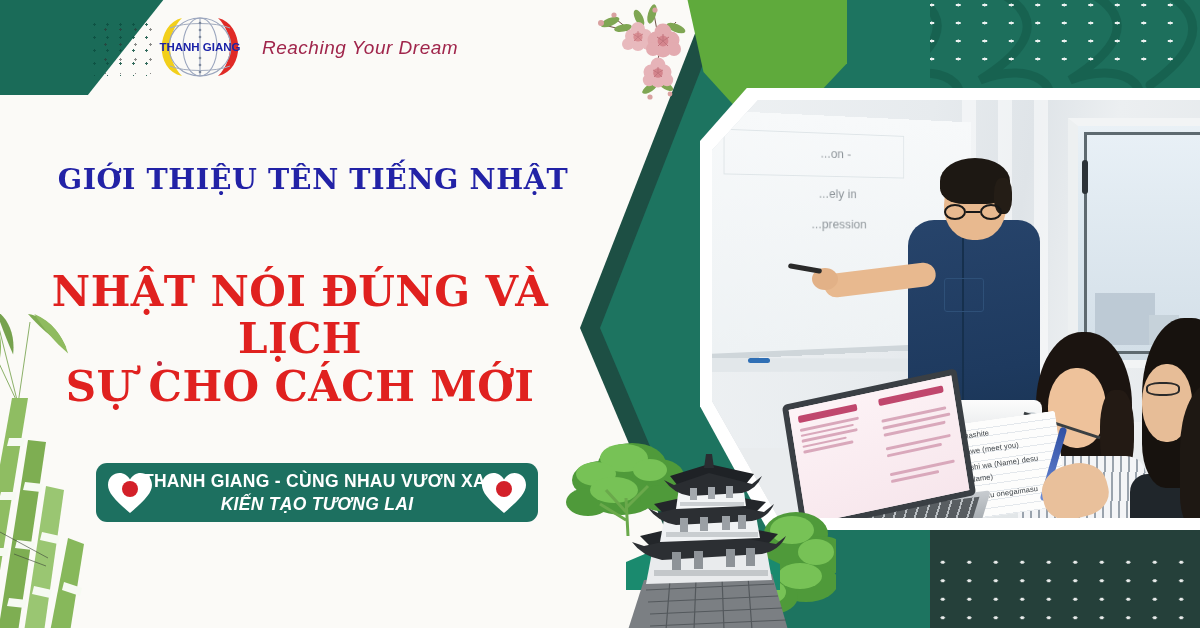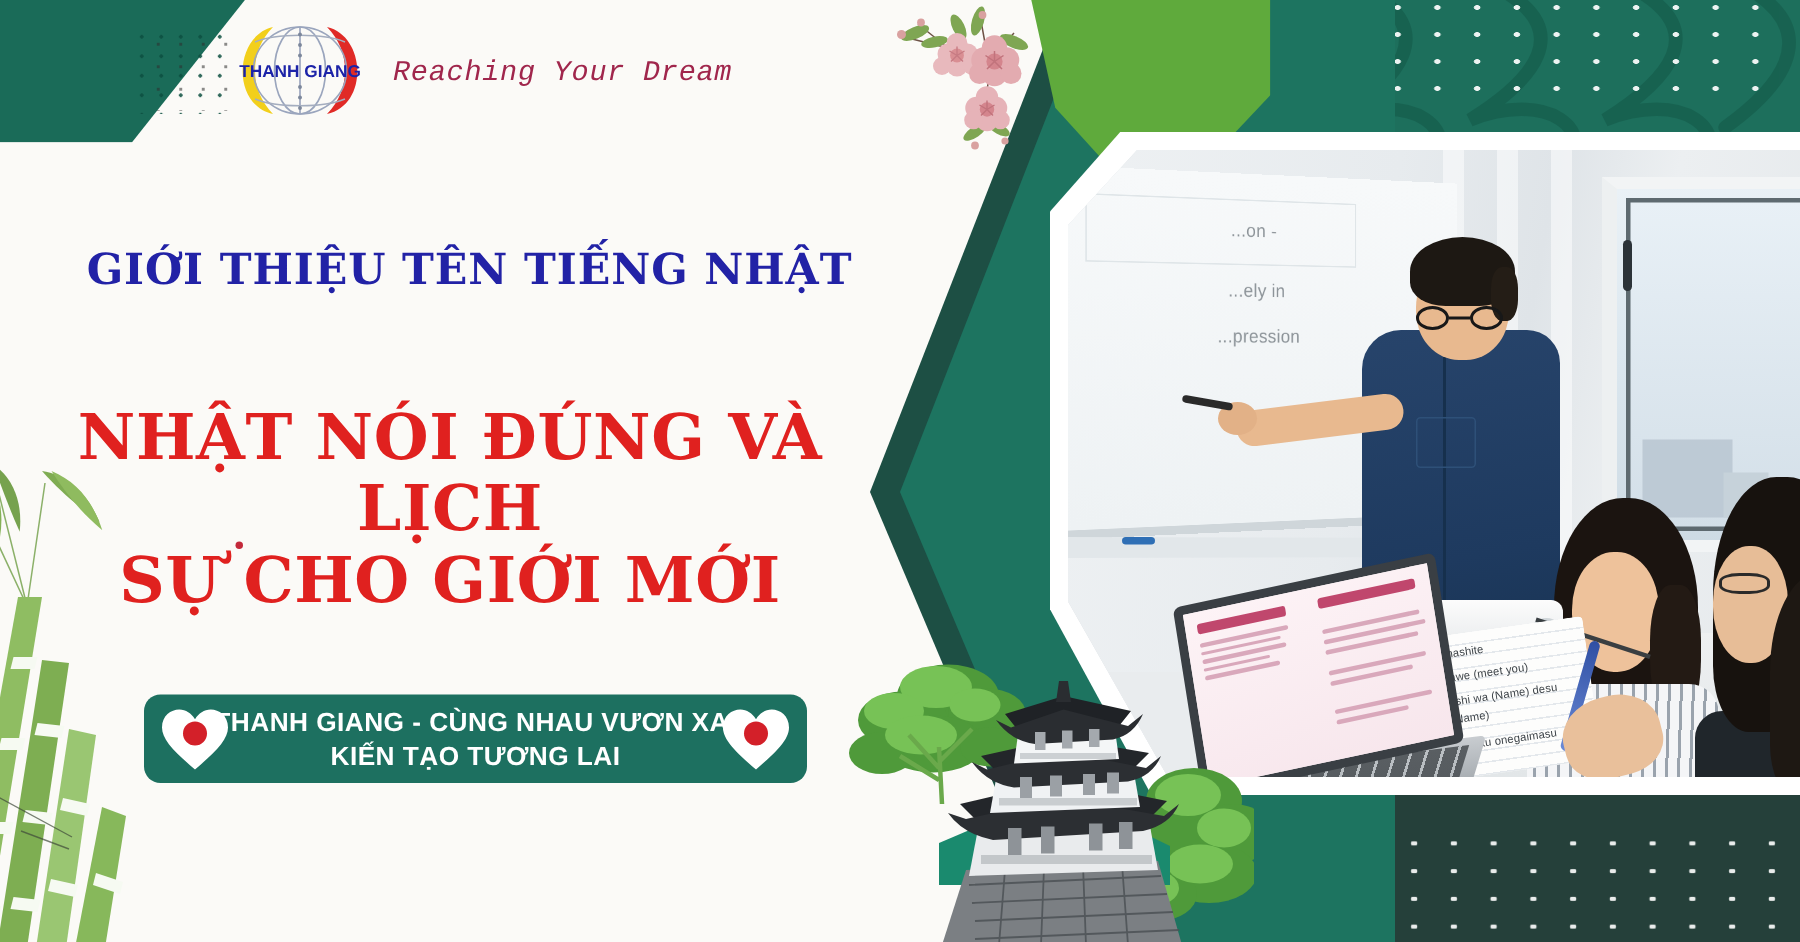--- a/index.html
+++ b/index.html
@@ -203,21 +203,21 @@
   .castle { left:566px; top:424px; width:270px; height:206px; }
 
   
   .logo-row { position:absolute; left:148px; top:14px; display:flex; align-items:center; gap:10px; }
   .logo-mark { position:relative; width:104px; height:66px; }
   .brand { display:flex; flex-direction:column; align-items:center; }
   .brand-name {
     font-weight:bold; font-size:25px; color:#1c23a8; letter-spacing:.4px; white-space:nowrap;
   }
   .brand-slogan {
-    font-family:Liberation Mono, monospace; font-style:italic; font-size:19px;
+    font-family:Liberation Sans, sans-serif; font-style:italic; font-size:19px;
     color:#a0264c; letter-spacing:.5px; margin-top:2px; white-space:nowrap;
   }
 
   .kicker {
     position:absolute; left:0; top:162px; width:600px; text-align:center;
     font-family:"DejaVu Serif", serif; font-weight:bold; font-size:28.5px;
     color:#2222a6; letter-spacing:.6px; white-space:nowrap;padding-left:26px;
   }
   .headline {
     position:absolute; left:0; top:268px; width:600px; text-align:center;
@@ -228,21 +228,21 @@
 
   .cta {
     position:absolute; left:96px; top:463px; width:442px; height:59px;
     background:#1d7060; border-radius:11px;
     display:flex; align-items:center; justify-content:center;
   }
   .cta-text {
     color:#ffffff; font-weight:bold; font-size:17.5px; text-align:center;
     line-height:1.3; letter-spacing:.3px; padding:0 44px;
   }
-  .cta-text .l2 { display:block; }
+  .cta-text .l2 { display:block;font-style:italic; }
   .jp-heart { position:absolute; width:48px; height:44px; }
   .jp-heart.left { left:10px; top:8px; }
   .jp-heart.right { right:10px; top:8px; }
 
   .stray-dot { position:absolute; left:157px; top:361px; width:5px; height:5px; border-radius:50%; background:#c3293a; }
 </style>
 </head>
 <body>
 
 <div id="stage">
@@ -598,21 +598,21 @@
     </div>
     <div class="brand">
       <div class="brand-slogan">Reaching Your Dream</div>
     </div>
   </div>
 
   <div class="kicker">GIỚI THIỆU TÊN TIẾNG NHẬT</div>
 
   <div class="headline">
     <span>NHẬT NÓI ĐÚNG VÀ LỊCH</span>
-    <span class="l2">SỰ CHO GIỚI MỚI</span>
+    <span class="l2">SỰ CHO CÁCH MỚI</span>
   </div>
 
   <div class="stray-dot"></div>
 
   <div class="cta">
     <svg class="jp-heart left" viewBox="0 0 48 44">
       <path d="M24 42 C10 30 2 22 2 14 C2 6 8 2 13.5 2 C18 2 21.5 4.5 24 8.5 C26.5 4.5 30 2 34.5 2 C40 2 46 6 46 14 C46 22 38 30 24 42Z" fill="#ffffff"></path>
       <circle cx="24" cy="18" r="8" fill="#d32029"></circle>
     </svg>
     <div class="cta-text">

